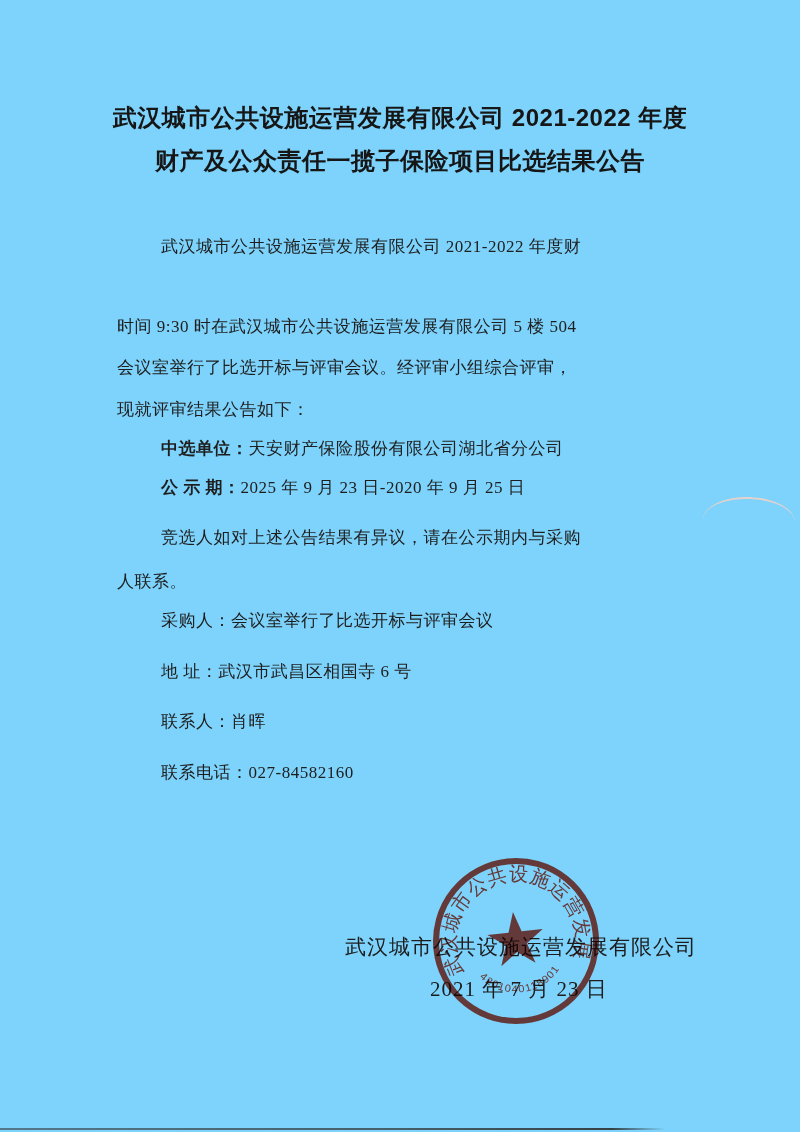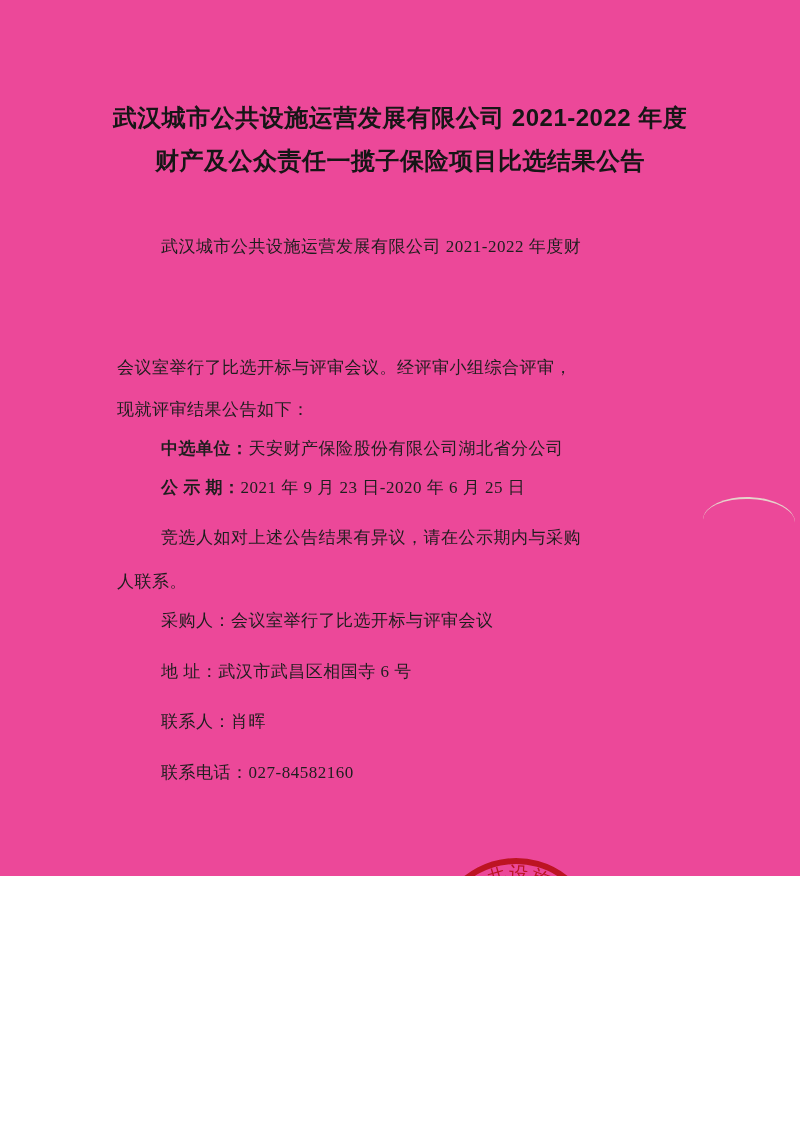--- a/index.html
+++ b/index.html
@@ -1,17 +1,17 @@
 <!DOCTYPE html>
 <html style="--seal-color: #c83528;"><head>
 <meta charset="utf-8">
 <style>
   html,body{margin:0;padding:0;background:#ffffff;}
   .page{
-    position:relative;width:800px;height:876px;background:#ec4899;overflow:hidden;
+    position:relative;width:800px;height:1132px;background:#7dd3fc;overflow:hidden;
     font-family:"Liberation Serif","DejaVu Serif",serif;color:#1e1e1e;
   }
   .title-line{
     position:absolute;left:0;width:800px;height:42px;line-height:42px;
     text-align:center;font-weight:700;font-size:24px;color:#161616;
     font-family:"Liberation Sans","DejaVu Sans",sans-serif;
     letter-spacing:0.5px;white-space:nowrap;
   }
   .line{
     position:absolute;left:117px;width:545px;height:40px;line-height:40px;
@@ -43,28 +43,29 @@
 </style>
 </head>
 <body>
 
 <div class="page">
 
   <div class="title-line" style="top:97px">武汉城市公共设施运营发展有限公司 2021-2022 年度</div>
   <div class="title-line" style="top:140px">财产及公众责任一揽子保险项目比选结果公告</div>
 
   <div class="line indent" style="top:227px">武汉城市公共设施运营发展有限公司 2021-2022 年度财</div>
+  <div class="line" style="top:307px">时间 9:30 时在武汉城市公共设施运营发展有限公司 5 楼 504</div>
   <div class="line" style="top:390px">现就评审结果公告如下：</div>
   <div class="line" style="top:348px">会议室举行了比选开标与评审会议。经评审小组综合评审，</div>
 
   <div class="line indent" style="top:429px">
     <span class="lbl">中选单位：</span><span>天安财产保险股份有限公司湖北省分公司</span>
   </div>
   <div class="line indent" style="top:468px">
-    <span class="lbl">公 示 期：</span><span>2021 年 9 月 23 日-2020 年 6 月 25 日</span>
+    <span class="lbl">公 示 期：</span><span>2025 年 9 月 23 日-2020 年 9 月 25 日</span>
   </div>
 
   <div class="line indent" style="top:518px">竞选人如对上述公告结果有异议，请在公示期内与采购</div>
   <div class="line" style="top:562px">人联系。</div>
 
   <div class="line indent" style="top:601px">采购人：会议室举行了比选开标与评审会议</div>
   <div class="line indent" style="top:652px">地  址：武汉市武昌区相国寺 6 号</div>
   <div class="line indent" style="top:702px">联系人：肖晖</div>
   <div class="line indent" style="top:753px">联系电话：027-84582160</div>
 

